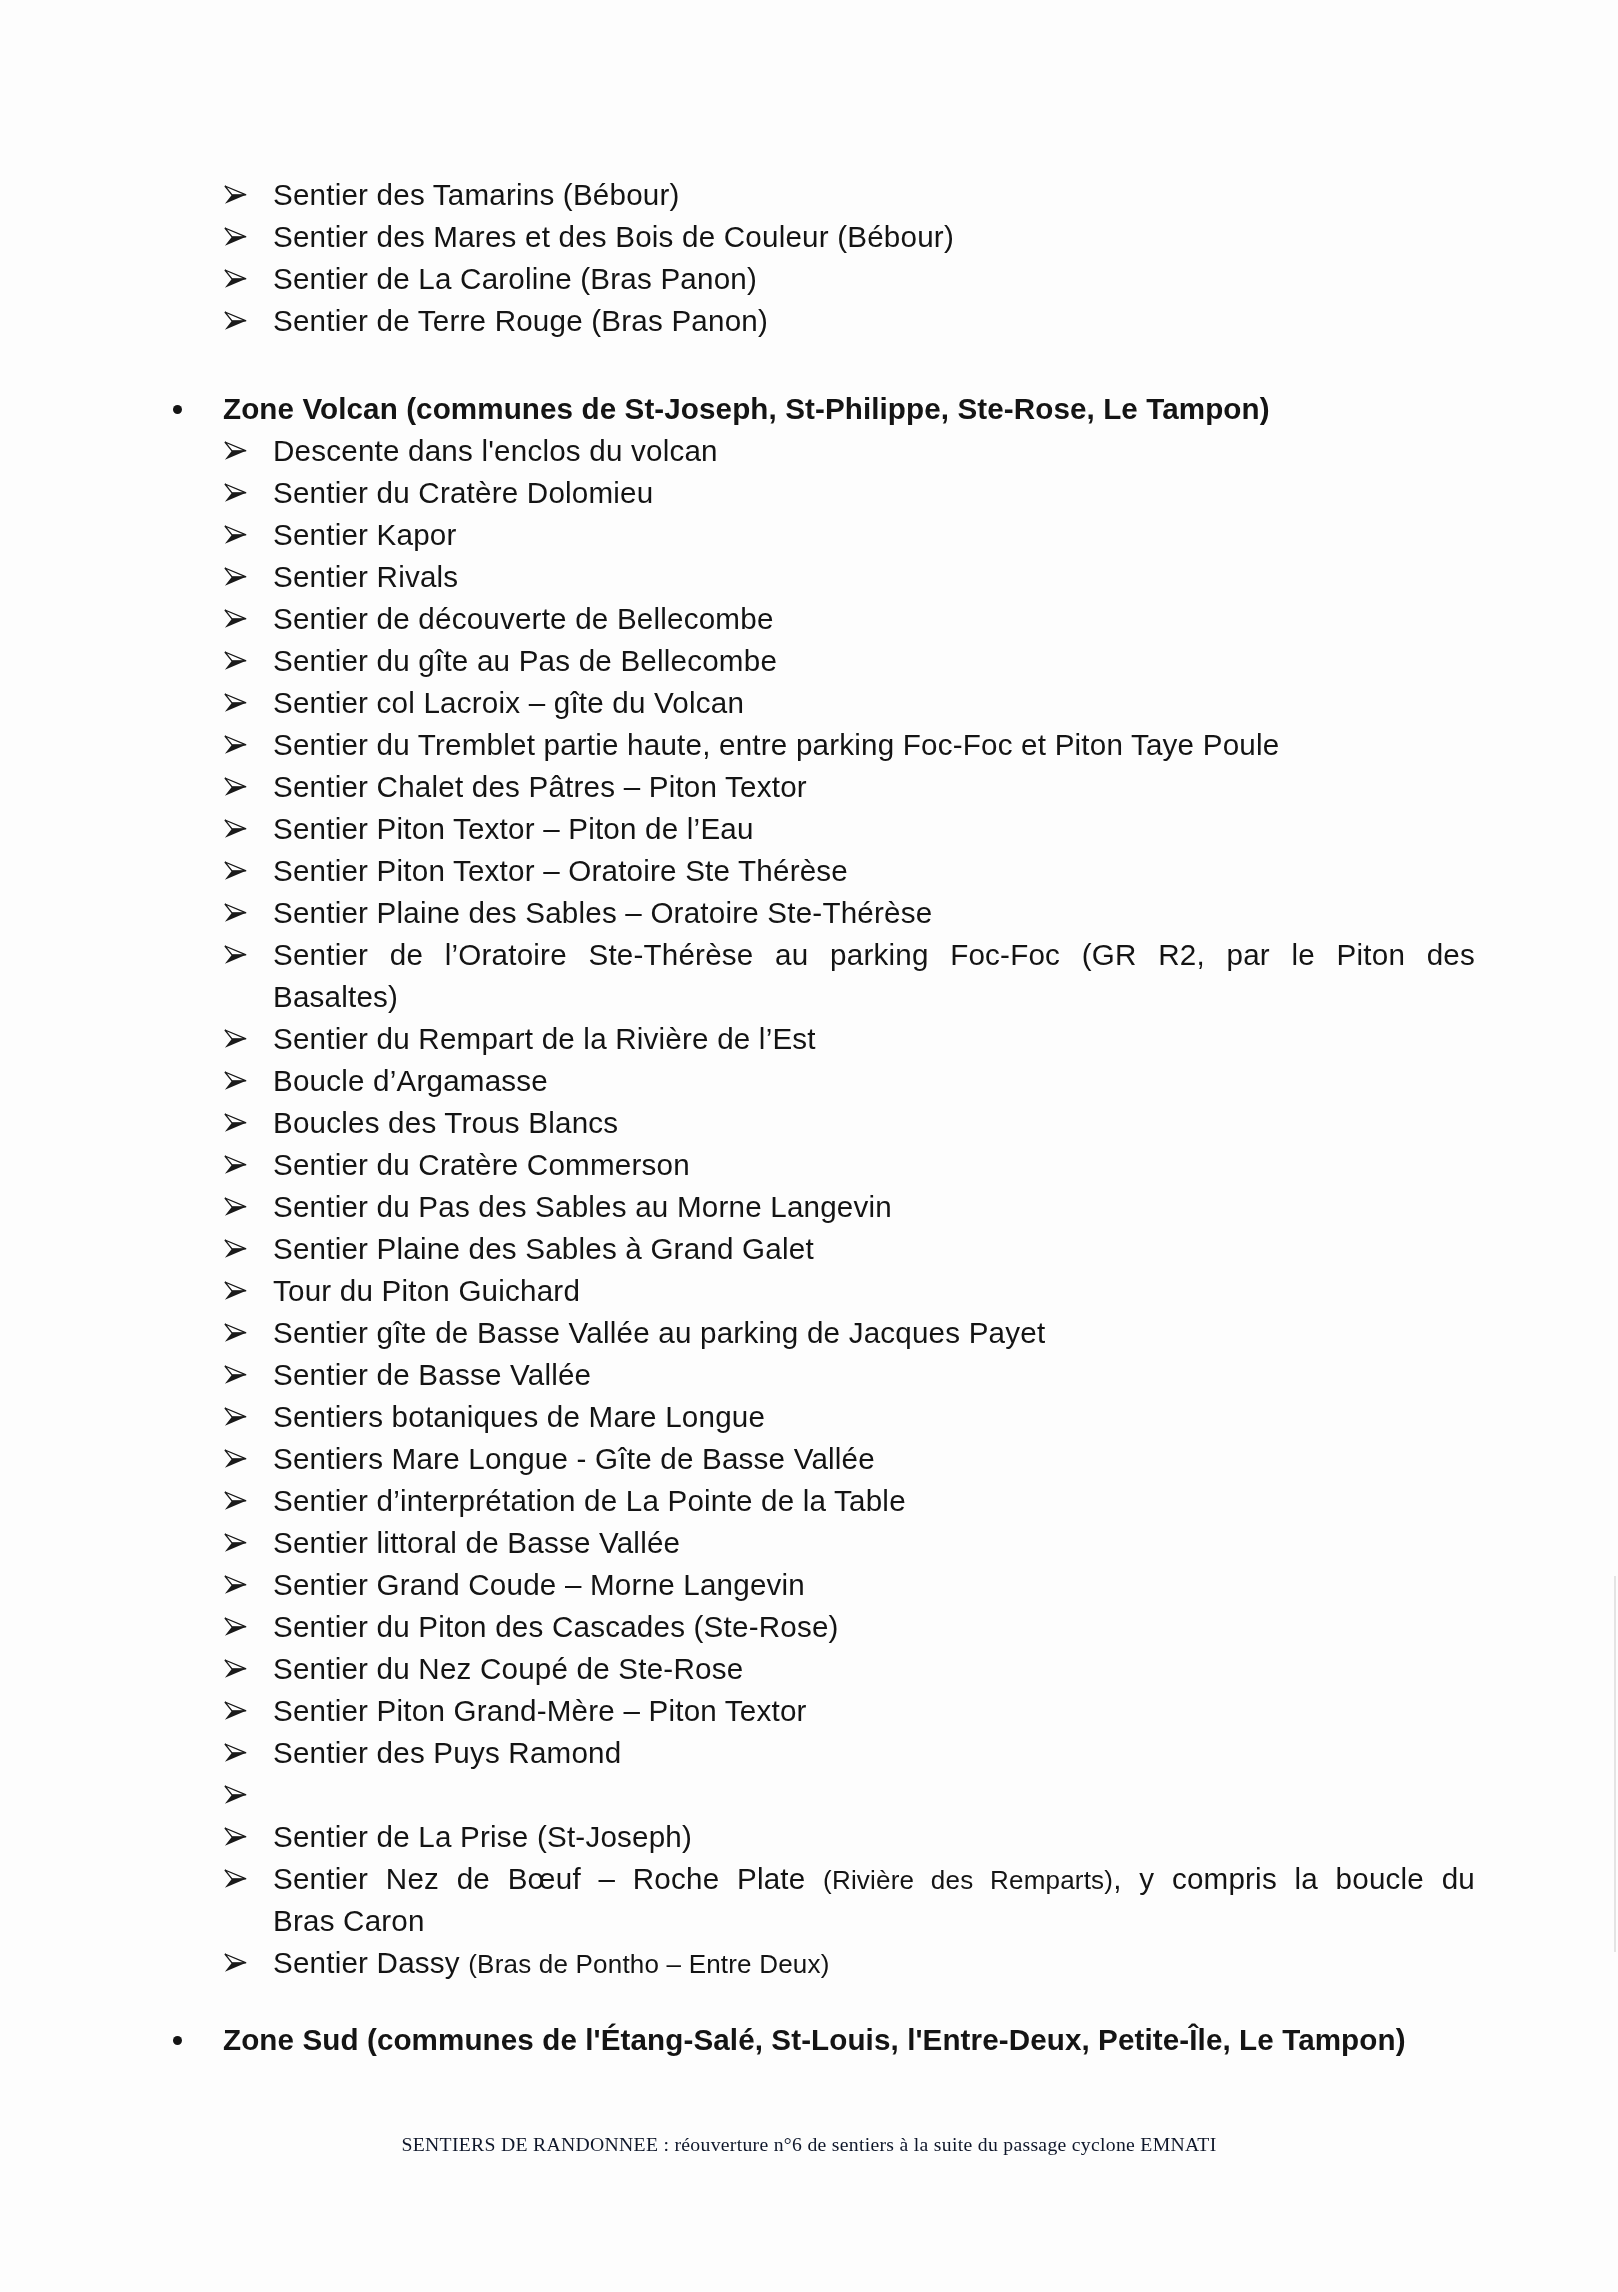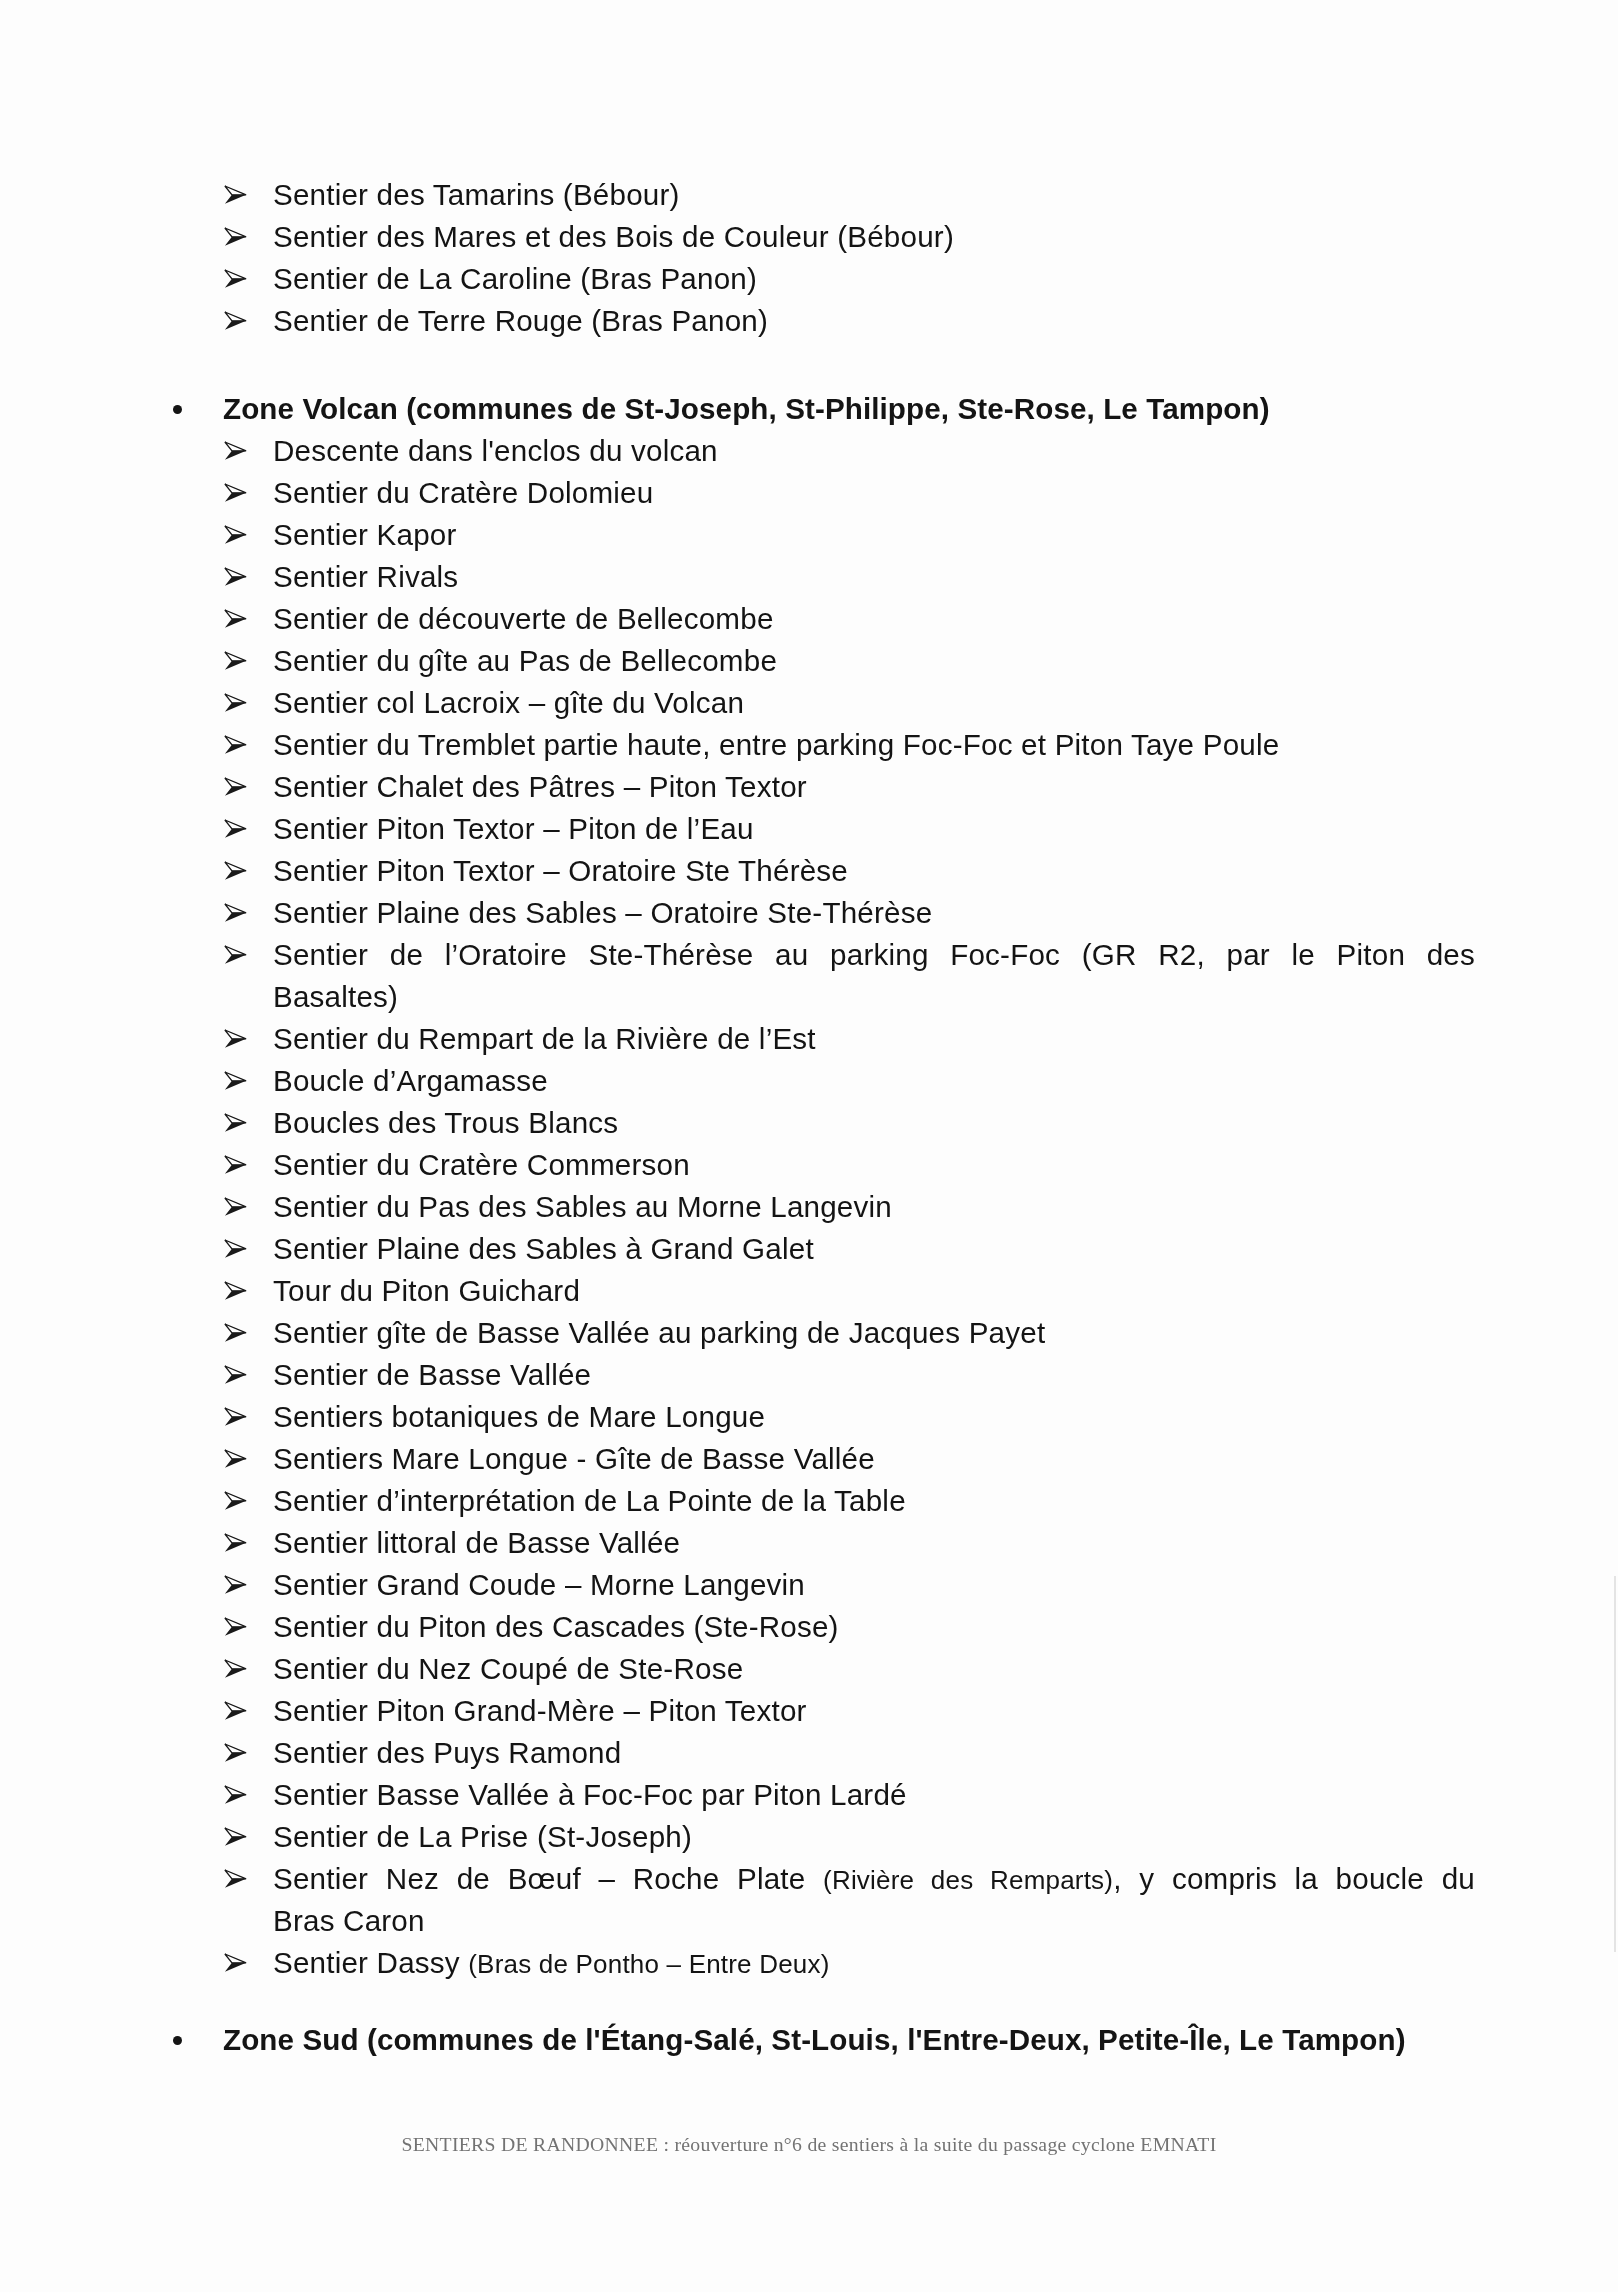--- a/index.html
+++ b/index.html
@@ -33,21 +33,21 @@
     font-size: 29.6px; font-weight: bold; white-space: nowrap; letter-spacing: 0.1px;
   }
   .heading .bullet {
     position: absolute; left: 173px; top: 17px; width: 9px; height: 9px;
     border-radius: 50%; background: #141414;
   }
   .heading .txt { position: absolute; left: 223px; }
   .footer {
     position: absolute; left: 0; width: 1618px; top: 2133px; text-align: center;
     font-family: "Liberation Serif", "DejaVu Serif", serif;
-    font-size: 19.7px; color: #737373; letter-spacing: 0.3px;
+    font-size: 19.7px; color: #0f172a; letter-spacing: 0.3px;
   }
 </style>
 </head>
 <body>
 
 <div class="page">
   <div class="right-line"></div>
 
   <div class="block" style="top:174px">
     <div class="row">
@@ -376,21 +376,20 @@
           </span>
           <span class="txt">Sentier des Puys Ramond</span>
         </div>
         <div class="row">
           <span class="arrow">
             <svg viewBox="0 0 26 22">
               <path d="M1 1 L25 11 L1 21 L9 11 Z" fill="#1a1a1a"></path>
               <path d="M1 1 L25 11 L9 11 Z" fill="#fff" stroke="#1a1a1a" stroke-width="1.5"></path>
             </svg>
           </span>
-          <span class="txt">Sentier Basse Vallée à Foc-Foc par Piton Lardé</span>
         </div>
         <div class="row">
           <span class="arrow">
             <svg viewBox="0 0 26 22">
               <path d="M1 1 L25 11 L1 21 L9 11 Z" fill="#1a1a1a"></path>
               <path d="M1 1 L25 11 L9 11 Z" fill="#fff" stroke="#1a1a1a" stroke-width="1.5"></path>
             </svg>
           </span>
           <span class="txt">Sentier de La Prise (St-Joseph)</span>
         </div>

